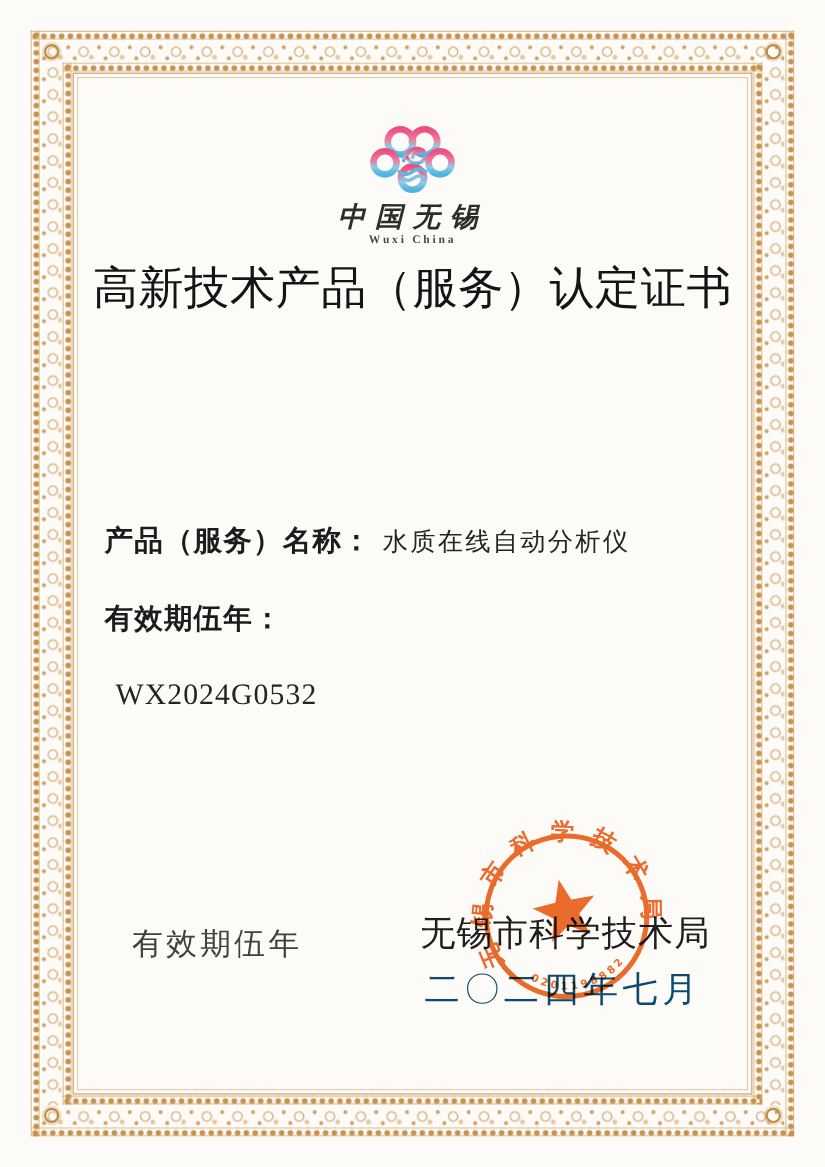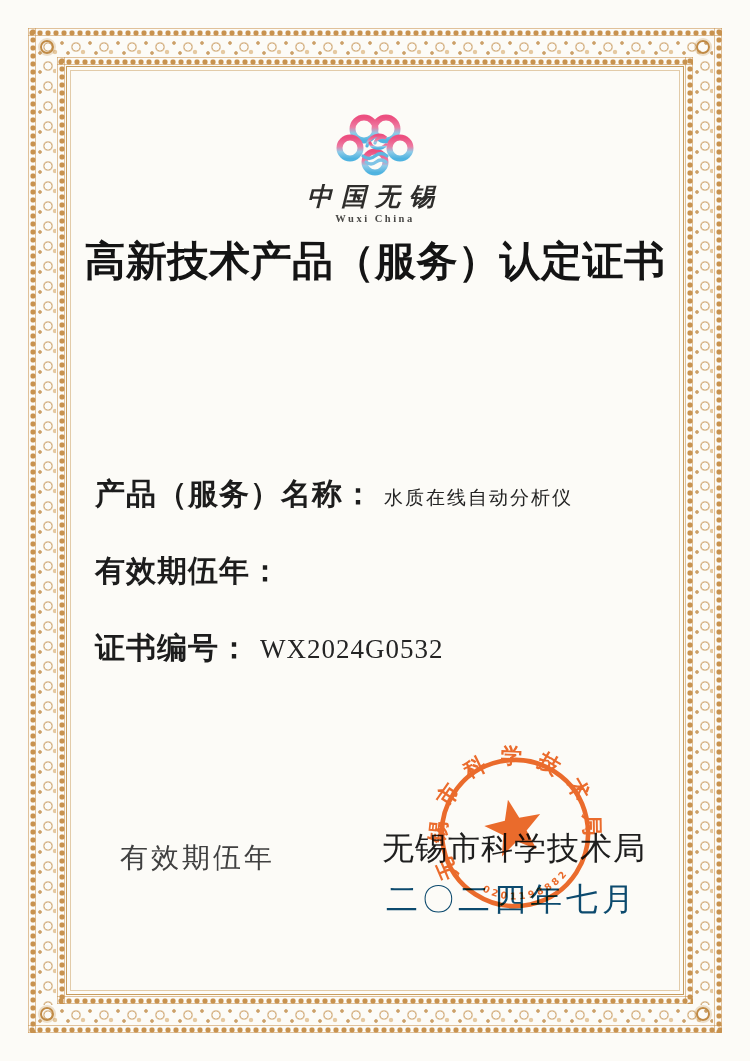--- a/index.html
+++ b/index.html
@@ -81,34 +81,34 @@
   .logo-en {
     margin-top: 0px;
     font-family: "Liberation Serif", "DejaVu Serif", serif;
     font-size: 10.5px; letter-spacing: 2.5px; color: #4a4947; font-weight: 700;
   }
 
   .cert-title {
     position: absolute; top: 162px; left: 0; right: 0;
     text-align: center;
     font-family: "Liberation Serif", "DejaVu Serif", serif;
-    font-weight: 700; font-size: 41px; color: #141414;
+    font-weight: 400; font-size: 41px; color: #141414;
     letter-spacing: 0.5px;
   }
 
   .fields { position: absolute; top: 402px; left: 23px; right: 10px; }
   .field-row { display: flex; align-items: baseline; margin-bottom: 36px; }
   .field-label {
     font-family: "Liberation Sans", "DejaVu Sans", sans-serif;
-    font-weight: 700; font-size: 30px; color: #1c1c1c; letter-spacing: 1px;
+    font-weight: 700; font-size: 26px; color: #1c1c1c; letter-spacing: 1px;
     white-space: nowrap;
   }
   .field-value {
     font-family: "Liberation Serif", "DejaVu Serif", serif;
-    font-size: 19px; color: #242424; letter-spacing: 2px; margin-left: 10px;
+    font-size: 23px; color: #242424; letter-spacing: 2px; margin-left: 10px;
     white-space: nowrap;
   }
   .field-value.mono-serif { letter-spacing: 1px; font-size: 27px; }
 
   .validity {
     position: absolute; left: 48px; top: 767px;
     font-family: "Liberation Serif", "DejaVu Serif", serif;
     font-size: 28px; color: #404040; letter-spacing: 3px;
   }
 
@@ -192,21 +192,20 @@
 
     <div class="fields">
       <div class="field-row">
         <span class="field-label">产品（服务）名称：</span>
         <span class="field-value">水质在线自动分析仪</span>
       </div>
       <div class="field-row">
         <span class="field-label">有效期伍年：</span>
       </div>
       <div class="field-row">
-        <span class="field-label">证书编号：</span>
         <span class="field-value mono-serif">WX2024G0532</span>
       </div>
     </div>
 
     <div class="validity">有效期伍年</div>
 
     <div class="issuer-block">
       <div class="issuer-name">无锡市科学技术局</div>
       <div class="issue-date">二〇二四年七月</div>
     </div>

